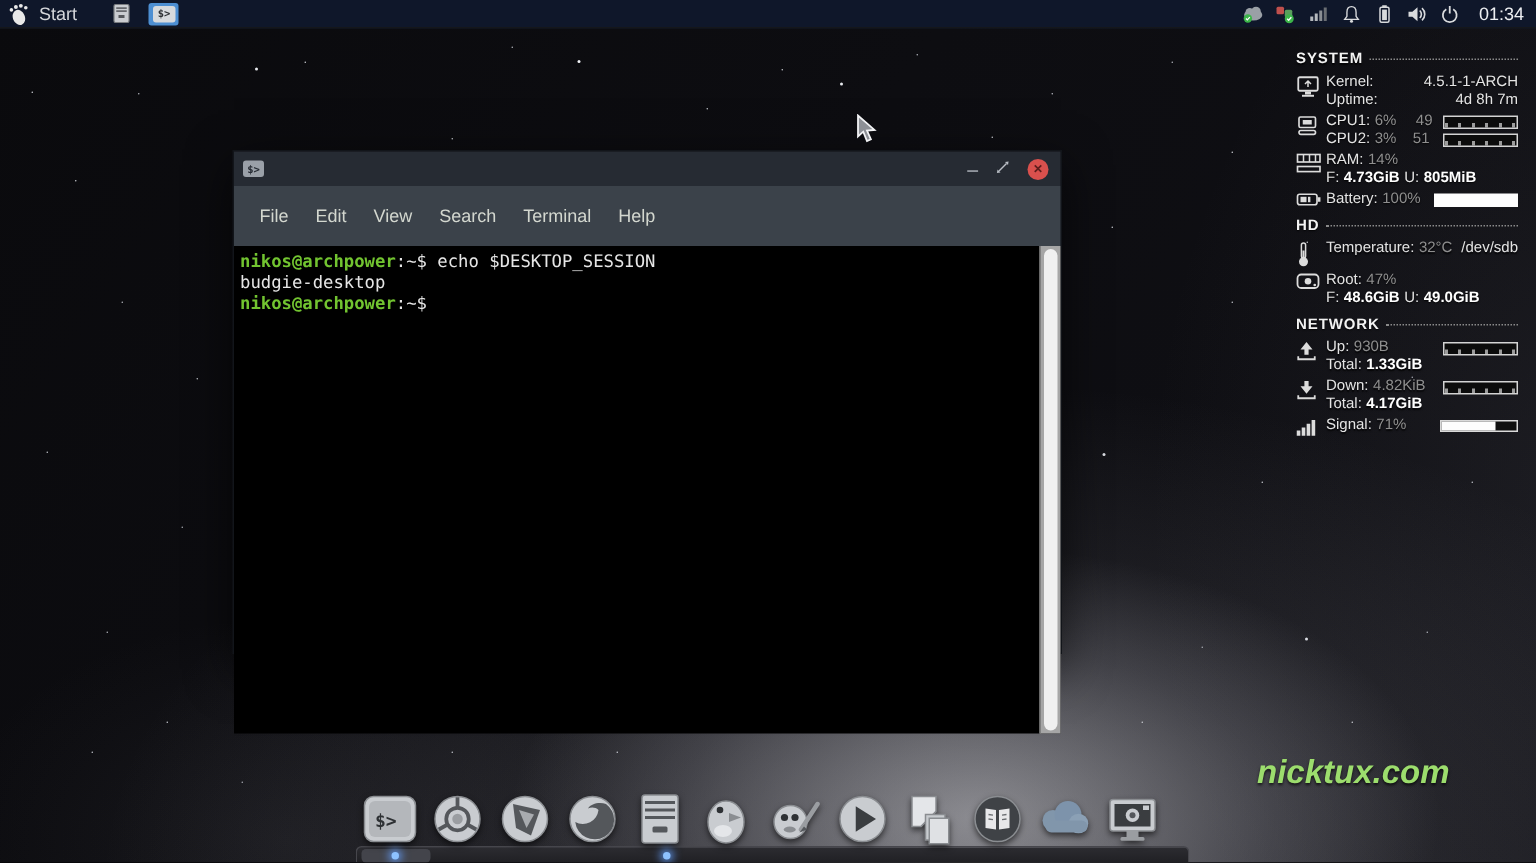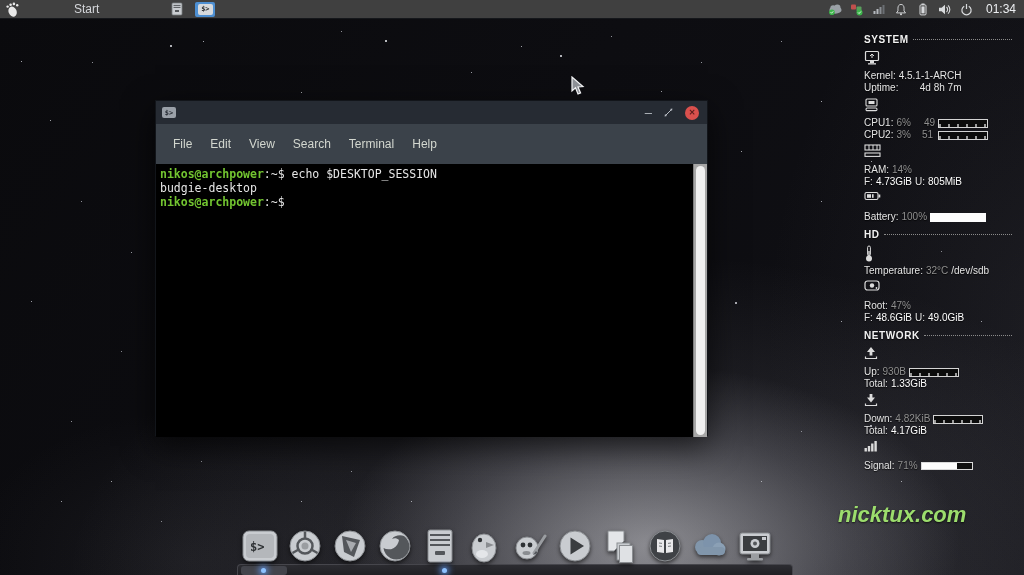--- a/index.html
+++ b/index.html
@@ -27,22 +27,22 @@
       821px 201px #c9ccd3, 841px 321px #cfd2d8, 81px 201px #b9bcc4, 21px 61px #d6d9df,
       981px 321px #c9ccd3, 951px 421px #b9bcc4, 901px 481px #cfd2d8, 121px 351px #aeb1b9,
       61px 501px #c9ccd3, 201px 461px #b9bcc4, 761px 481px #cfd2d8, 801px 431px #aeb1b9,
       301px 501px #c9ccd3, 351px 471px #b9bcc4, 411px 501px #cfd2d8, 181px 321px #aeb1b9,
       251px 281px #c9ccd3, 331px 381px #b9bcc4, 871px 161px #cfd2d8, 941px 251px #aeb1b9;
   }
   .stars-bright{position:absolute;top:0;left:0;width:2px;height:2px;background:transparent;border-radius:50%;
     box-shadow:385px 40px #f2f4f8, 560px 55px #e8eaef, 170px 45px #e8eaef, 735px 302px #dcdee4, 870px 425px #dcdee4;
   }
   
-  .panel{position:absolute;top:0;left:0;right:0;height:18px;background:#404040;
-    display:flex;align-items:center;z-index:50;border-bottom:1px solid #15171b;gap:48px;}
+  .panel{position:absolute;top:0;left:0;right:0;height:18px;background:#0f172a;
+    display:flex;align-items:center;z-index:50;border-bottom:1px solid #15171b;}
   .panel .foot{margin-left:5px;display:flex;align-items:center;}
   .panel .start-label{color:#d4d6da;font-size:12px;margin-left:6px;}
   .taskbar{display:flex;align-items:center;margin-left:20px;gap:8px;}
   .task-btn{width:20px;height:15px;display:flex;align-items:center;justify-content:center;border-radius:2px;}
   .task-btn.active{background:#4d8fd2;}
   .task-term-inner{background:#d7dadd;border-radius:2px;width:15px;height:11px;
     font-family:"DejaVu Sans Mono",monospace;font-size:7px;font-weight:bold;color:#2e3134;
     display:flex;align-items:center;justify-content:center;line-height:1;}
   .tray{margin-left:auto;display:flex;align-items:center;gap:8px;margin-right:8px;}
   .tray .ticon{display:flex;align-items:center;justify-content:center;width:14px;height:14px;}
@@ -54,38 +54,38 @@
   .titlebar .win-icon{margin-left:6px;width:14px;height:11px;background:#9aa0a8;border-radius:2px;
     font-family:"DejaVu Sans Mono",monospace;font-size:7px;font-weight:bold;color:#262b33;
     display:flex;align-items:center;justify-content:center;}
   .titlebar .title{position:absolute;left:0;right:0;text-align:center;color:#cfd4da;font-size:12px;}
   .win-controls{margin-left:auto;display:flex;align-items:center;gap:11px;margin-right:8px;z-index:2;}
   .btn-min{color:#b9bec5;font-size:13px;line-height:10px;}
   .btn-close{width:14px;height:14px;border-radius:50%;background:#d9504d;color:#5d1d1c;
     font-size:8px;display:flex;align-items:center;justify-content:center;font-weight:bold;}
   .menubar{height:40px;background:#3b424a;display:flex;align-items:center;padding-left:8px;gap:0;}
   .menubar .menu-item{color:#d3d7cf;font-size:12px;padding:0 9px;}
-  .term-body{position:relative;background:#000;height:273px;box-sizing:border-box;
+  .term-body{position:relative;background:#000;height:325px;box-sizing:border-box;
     font-family:"DejaVu Sans Mono",monospace;font-size:11.5px;line-height:14px;
     padding:3px 18px 0 4px;color:#e6e6e6;}
   .p-green{color:#72c430;font-weight:bold;}
   .scrollbar{position:absolute;top:0;right:0;bottom:0;width:13px;background:#a6a6a6;border-left:1px solid #7f7f7f;}
   .scrollbar .thumb{position:absolute;top:2px;left:2px;right:2px;bottom:2px;background:#f0f0f0;border-radius:6px;}
   
   .conky{position:absolute;left:864px;top:28px;width:148px;z-index:10;
     font-size:10px;color:#e4e4e4;line-height:12px;text-shadow:0 1px 1px rgba(0,0,0,.8);}
   .ck-head{display:flex;align-items:center;gap:4px;font-weight:bold;color:#f2f2f2;
     letter-spacing:.6px;margin:6px 0 3px 0;font-size:10px;}
   .ck-head .leader{flex:1;border-bottom:1px dotted #8a8a8a;height:0;margin-bottom:2px;}
-  .ck-row{display:flex;align-items:flex-start;margin-bottom:2px;flex-direction:column;}
+  .ck-row{display:flex;align-items:flex-start;margin-bottom:2px;}
   .ck-ico{width:20px;flex:0 0 20px;display:flex;justify-content:flex-start;padding-top:1px;}
   .ck-lines{flex:1;min-width:0;}
   .ck-line{display:flex;align-items:center;gap:3px;height:12px;}
   .dim{color:#8f8f8f;}
-  .bold{font-weight:normal;color:#fff;}
+  .bold{font-weight:bold;color:#fff;}
   .rt{margin-left:auto;text-align:right;}
   .graph{margin-left:auto;width:50px;height:9px;border:1px solid #d4d4d4;background:#0c0c0c;
     background-image:repeating-linear-gradient(90deg,#9c9c9c 0 2px,transparent 2px 9px);
     background-size:100% 3px;background-position:bottom;background-repeat:no-repeat;box-sizing:border-box;}
   .bar{margin-left:auto;width:52px;height:8px;border:1px solid #dadada;background:#101010;box-sizing:border-box;}
   .bar .fill{height:100%;background:#fdfdfd;} .fill-71{width:71%;}
   .bar.solid{border:none;background:#fdfdfd;height:9px;width:56px;}
   
   .dock-strip{position:absolute;left:237px;top:564px;width:556px;height:11px;
     background:linear-gradient(#2c2c31,#202024);border:1px solid #46464c;border-bottom:none;

